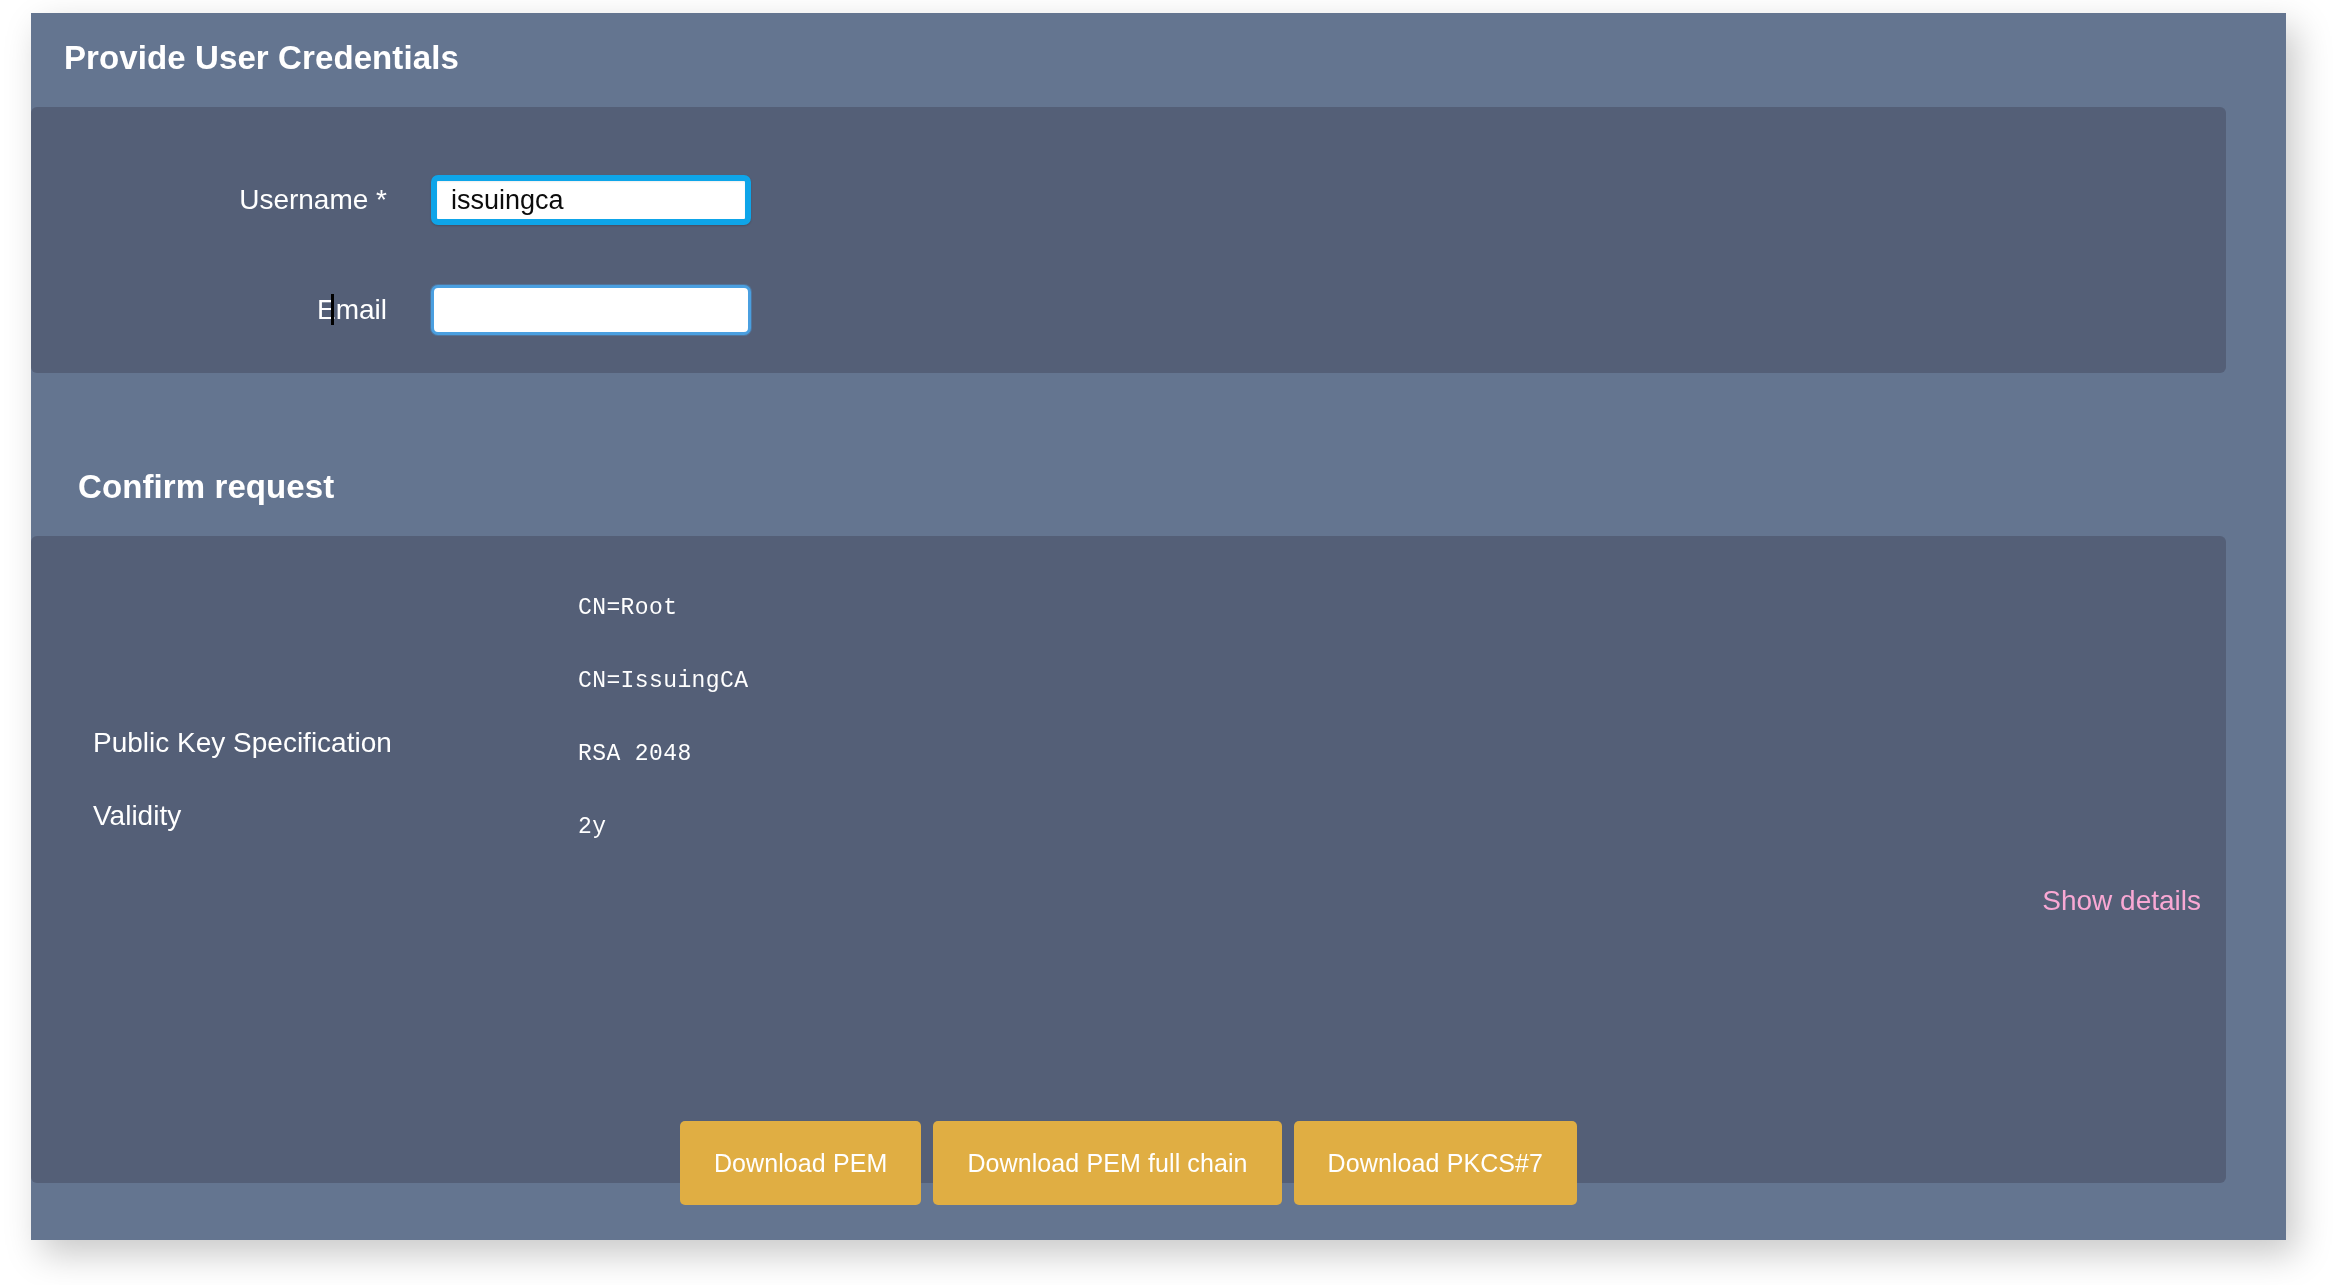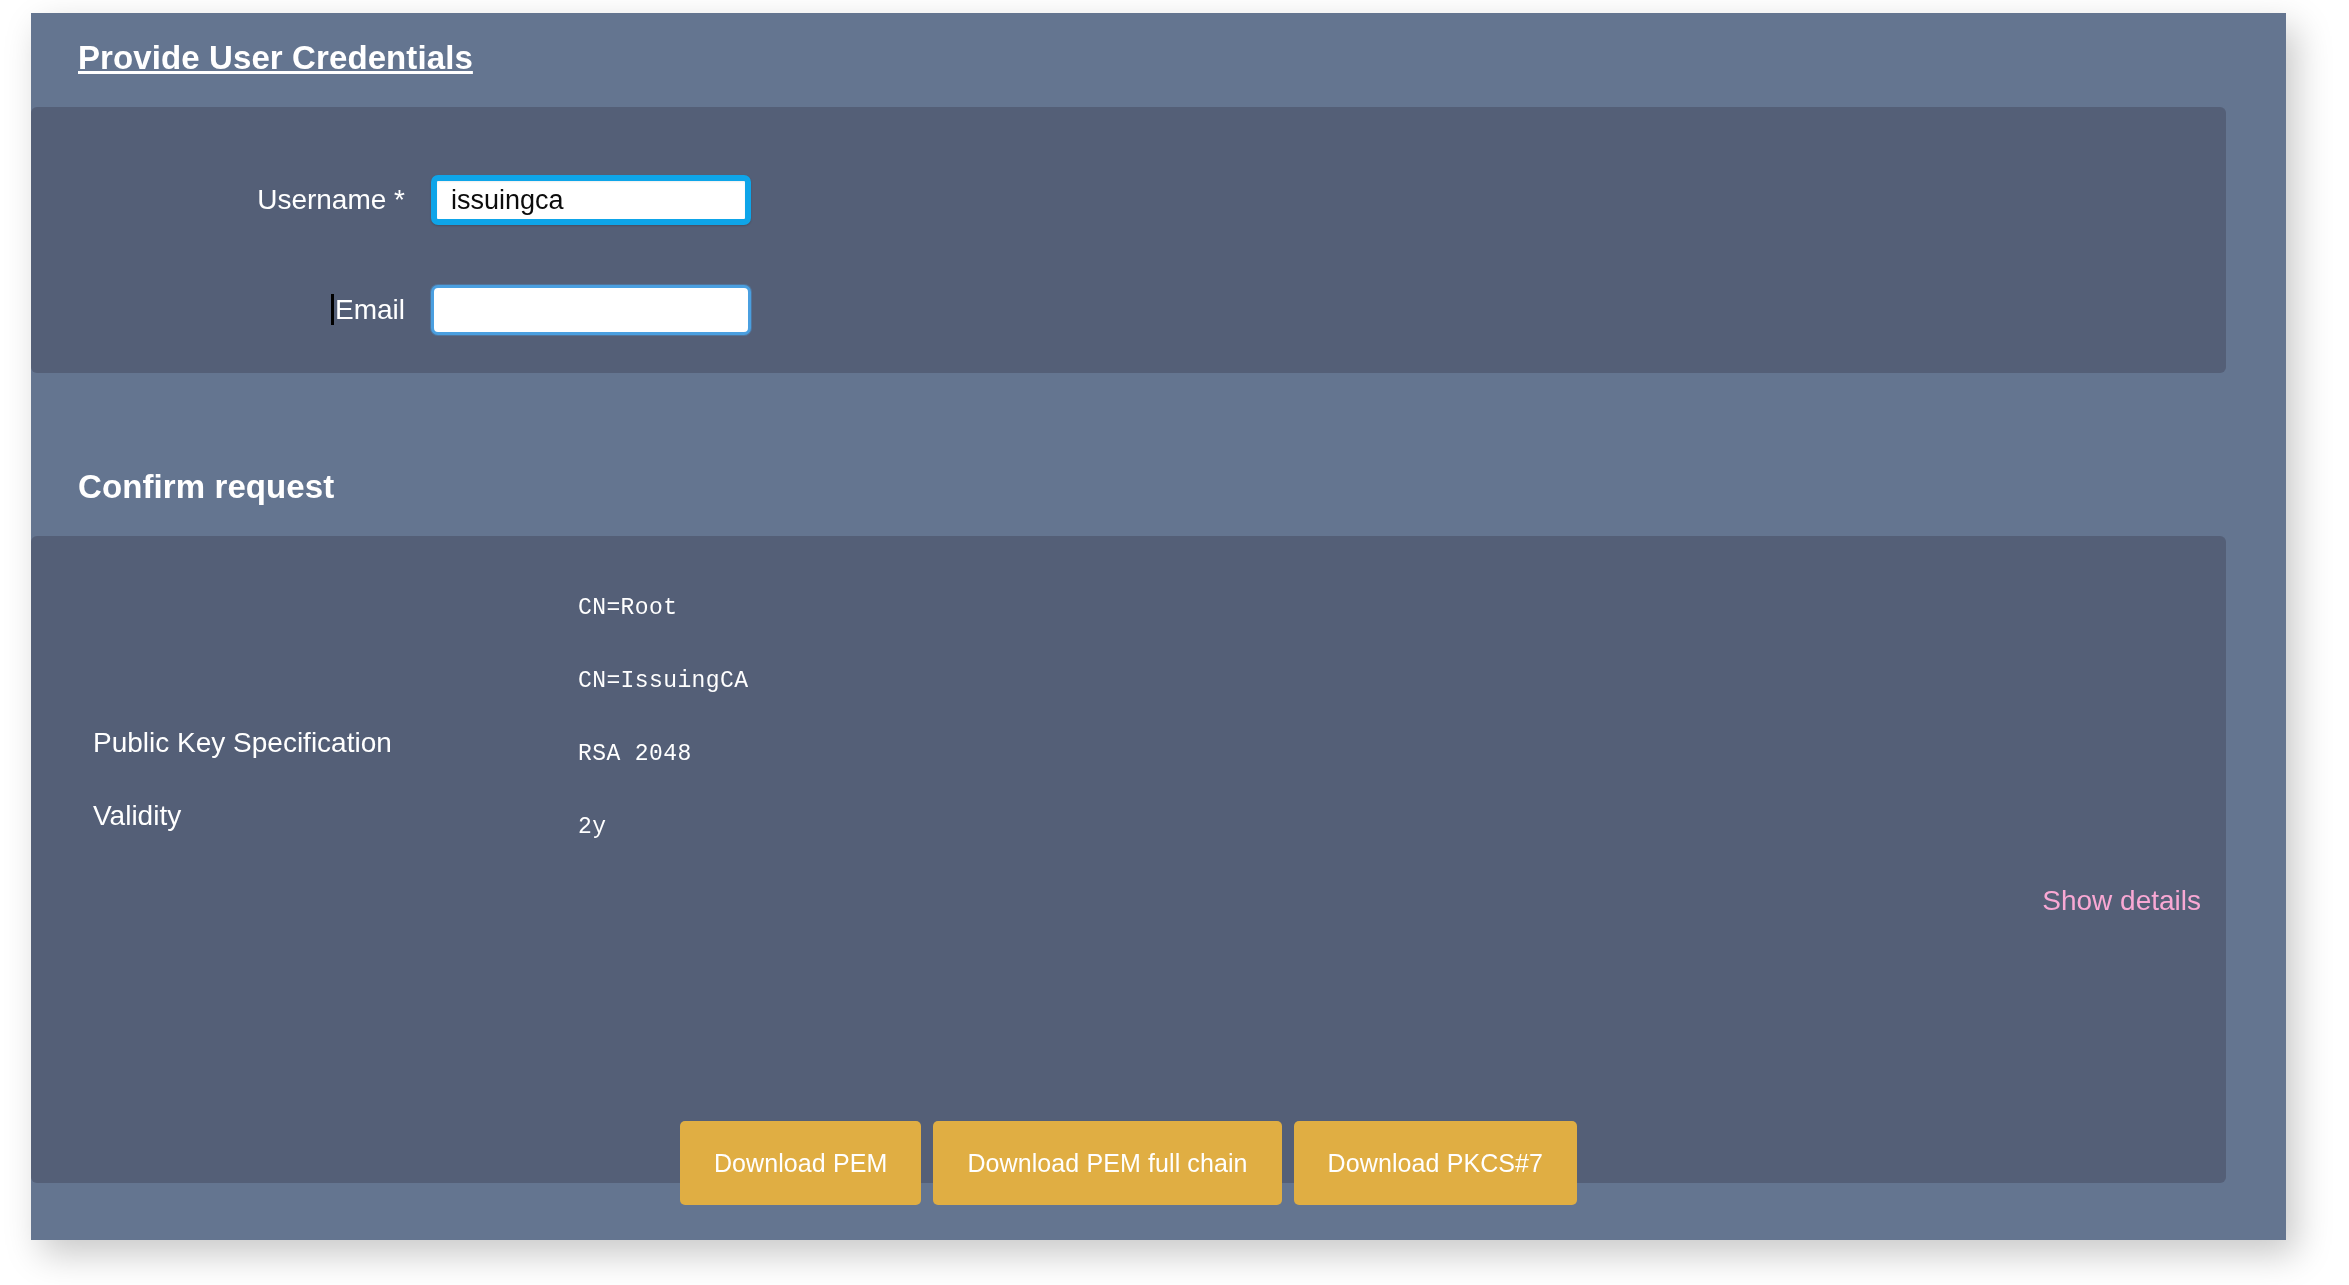--- a/index.html
+++ b/index.html
@@ -28,21 +28,21 @@
 
   
   .section-title {
     position: absolute;
     color: #ffffff;
     font-size: 33px;
     font-weight: bold;
     letter-spacing: 0.1px;
     white-space: nowrap;
   }
-  #credentials-title { left: 47px;  top: 26px; text-decoration: underline; }
+  #credentials-title { left: 33px;  top: 26px; }
   #confirm-title     { left: 47px;  top: 455px; }
 
   
   .panel {
     position: absolute;
     background: #545F77;
     border-radius: 6px;
   }
   #credentials-panel {
     left: 0px;
@@ -65,21 +65,21 @@
     height: 56px;
   }
   #row-username { left: 0px; top: 65px; }
   #row-email    { left: 0px; top: 175px; }
 
   .field-label {
     width: 400px;
     text-align: right;
     color: #ffffff;
     font-size: 28px;
-    padding-right: 26px;
+    padding-right: 44px;
     box-sizing: border-box;
     white-space: nowrap;
     line-height: 56px;
   }
 
   .text-input {
     width: 320px;
     height: 50px;
     box-sizing: border-box;
     border-radius: 7px;

